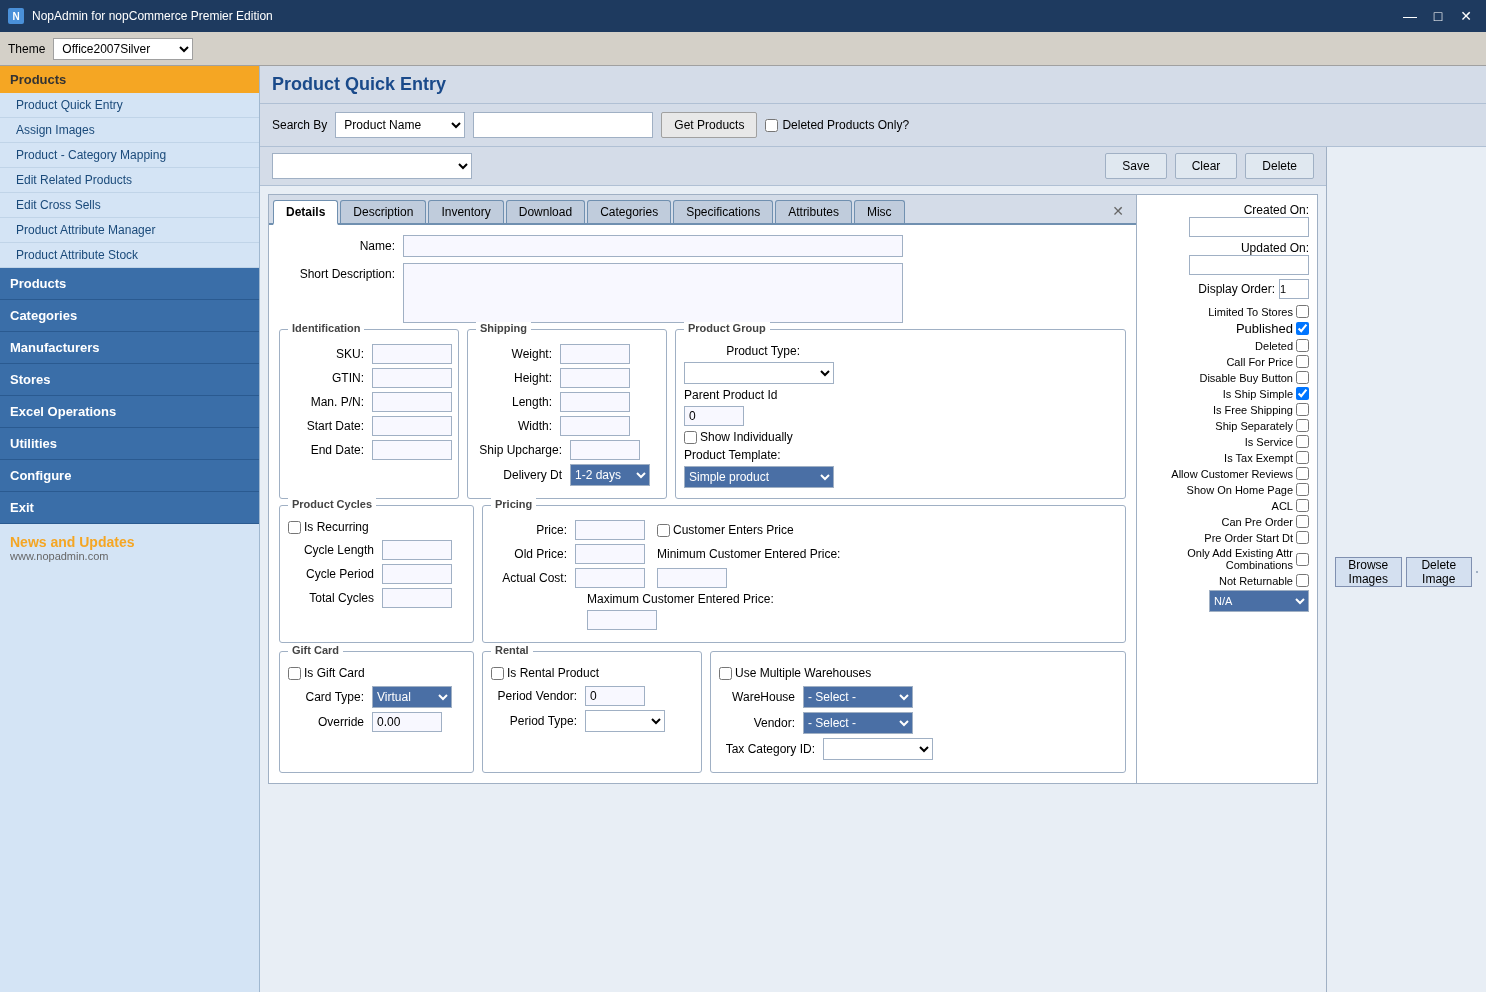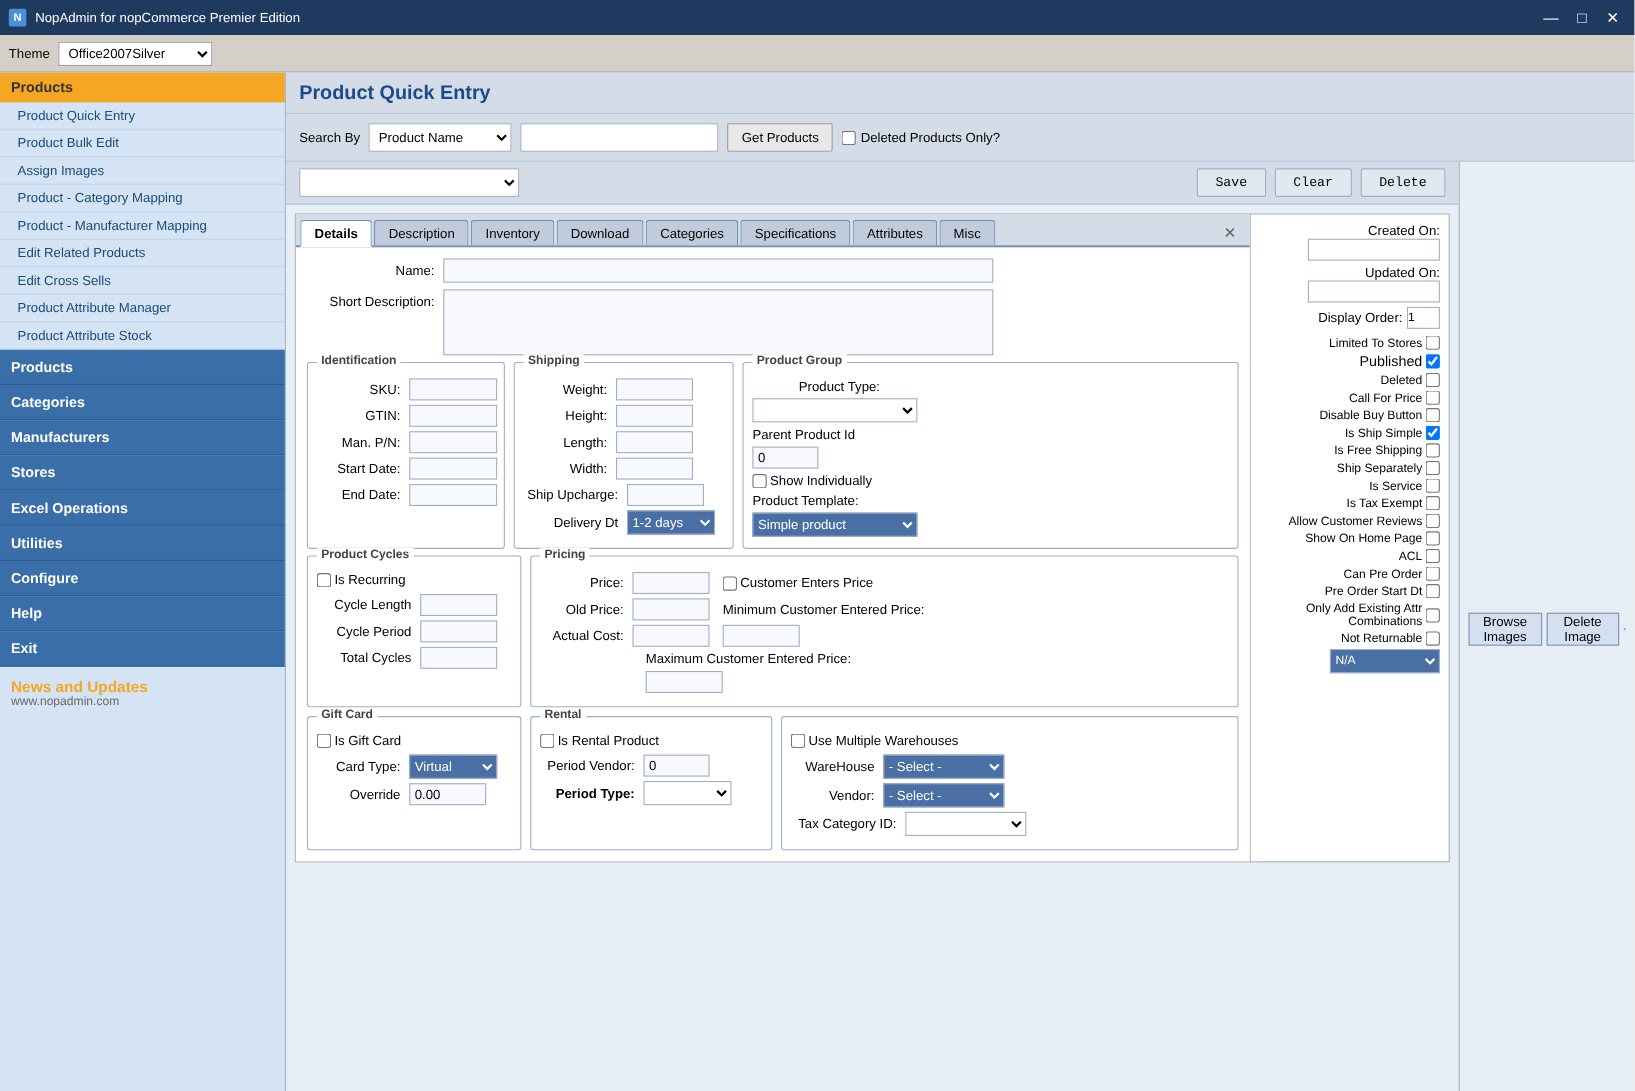--- a/index.html
+++ b/index.html
@@ -156,21 +156,20 @@
       margin-right: auto;
     }
     .toolbar-btn {
       height: 26px;
       padding: 0 16px;
       font-size: 12px;
       background: #e0e8f0;
       border: 1px solid #a0b0c4;
       cursor: pointer;
       border-radius: 2px;
-      font-family: Liberation Mono, monospace;
     }
 
     
     .product-panel {
       flex: 1;
       overflow-y: auto;
       padding: 8px;
     }
 
     .panel-container {
@@ -390,37 +389,34 @@
   <select class="theme-select">
     <option>Office2007Silver</option>
   </select>
 </div>
 
 <div class="main-layout">
 
   <div class="sidebar">
     <div class="sidebar-section-header">Products</div>
     <div class="sidebar-item">Product Quick Entry</div>
-    <div class="sidebar-item">Product Bulk Edit</div>
     <div class="sidebar-item">Assign Images</div>
     <div class="sidebar-item">Product - Category Mapping</div>
-    <div class="sidebar-item">Product - Manufacturer Mapping</div>
     <div class="sidebar-item">Edit Related Products</div>
     <div class="sidebar-item">Edit Cross Sells</div>
     <div class="sidebar-item">Product Attribute Manager</div>
     <div class="sidebar-item">Product Attribute Stock</div>
 
     <div class="sidebar-section-btn">Products</div>
     <div class="sidebar-section-btn">Categories</div>
     <div class="sidebar-section-btn">Manufacturers</div>
     <div class="sidebar-section-btn">Stores</div>
     <div class="sidebar-section-btn">Excel Operations</div>
     <div class="sidebar-section-btn">Utilities</div>
     <div class="sidebar-section-btn">Configure</div>
-    <div class="sidebar-section-btn">Help</div>
     <div class="sidebar-section-btn">Exit</div>
 
     <div class="news-section">
       <div>News and Updates</div>
       <div class="news-url">www.nopadmin.com</div>
     </div>
   </div>
 
   <div class="content-area">
 
@@ -654,21 +650,21 @@
                     <span class="field-group-title">Rental</span>
                     <div class="checkbox-item" style="margin-bottom:6px;">
                       <input type="checkbox" style="">
                       <label>Is Rental Product</label>
                     </div>
                     <div class="group-row">
                       <label class="group-label" style="min-width:90px;">Period Vendor:</label>
                       <input type="number" class="group-input" style="width: 60px;" value="0">
                     </div>
                     <div class="group-row">
-                      <label class="group-label" style="min-width:90px;font-weight:bold;">Period Type:</label>
+                      <label class="group-label" style="min-width:90px;">Period Type:</label>
                       <select class="group-select" style="width:80px; height:22px;">
                         <option></option>
                         <option>Days</option>
                         <option>Weeks</option>
                         <option>Months</option>
                       </select>
                     </div>
                   </div>
 
                   <div class="field-group" style="flex: 1; padding-top: 14px;">

